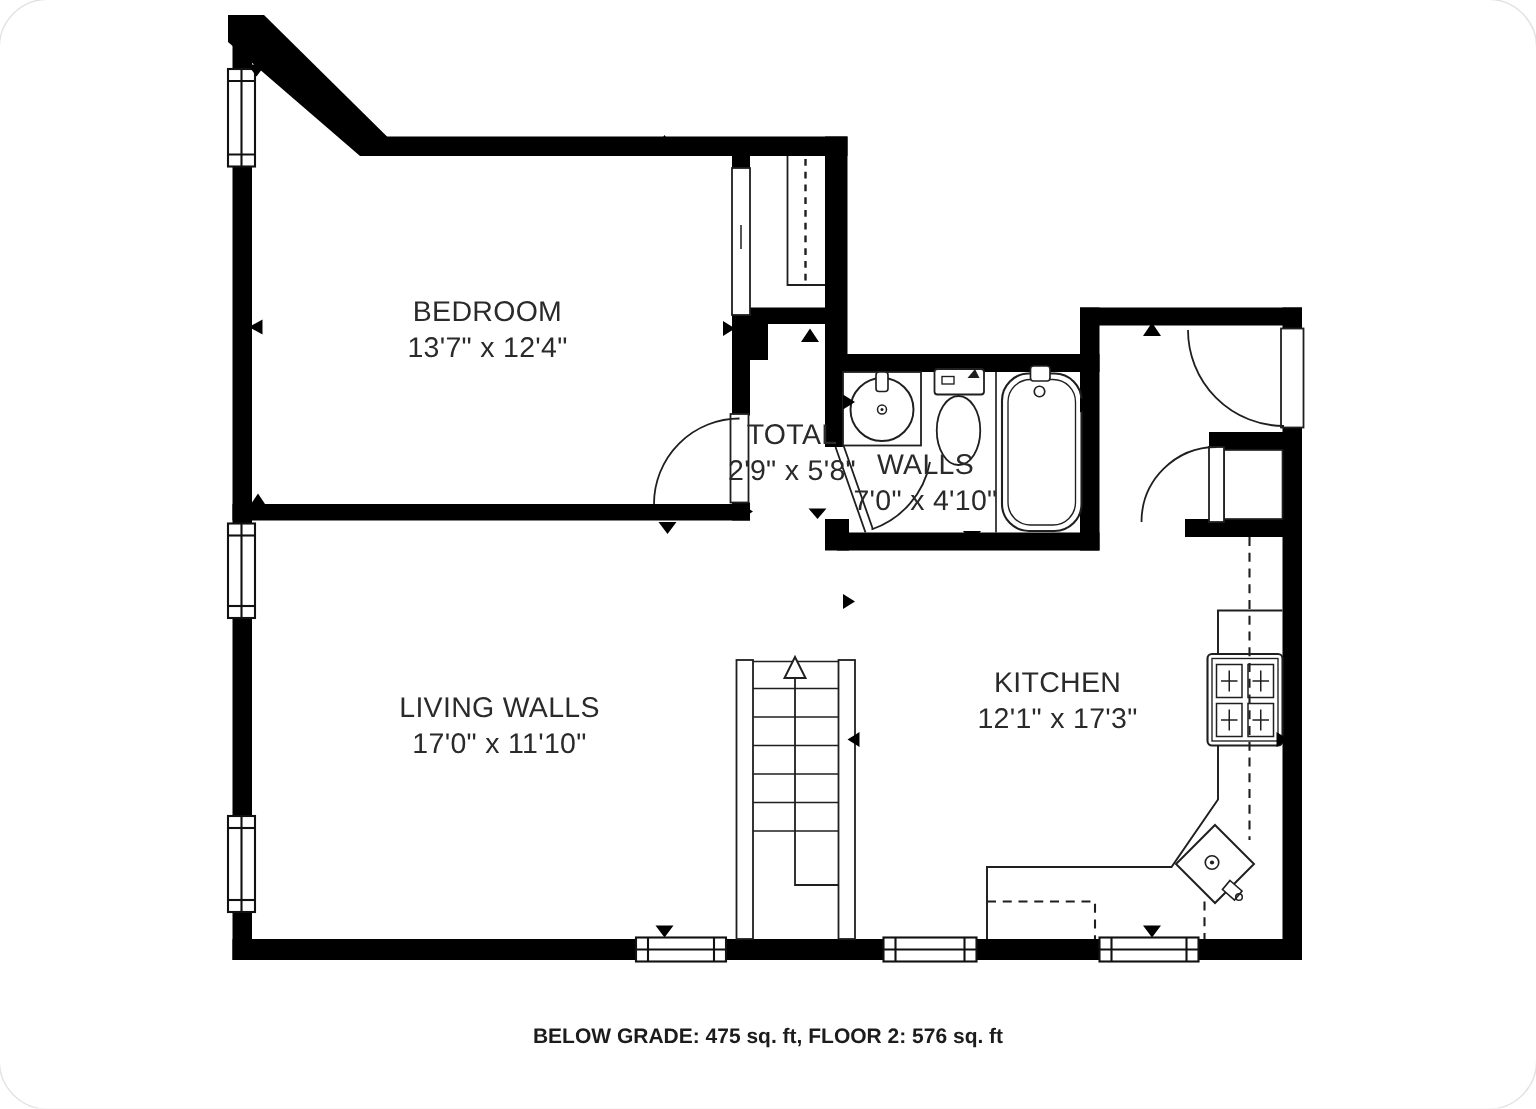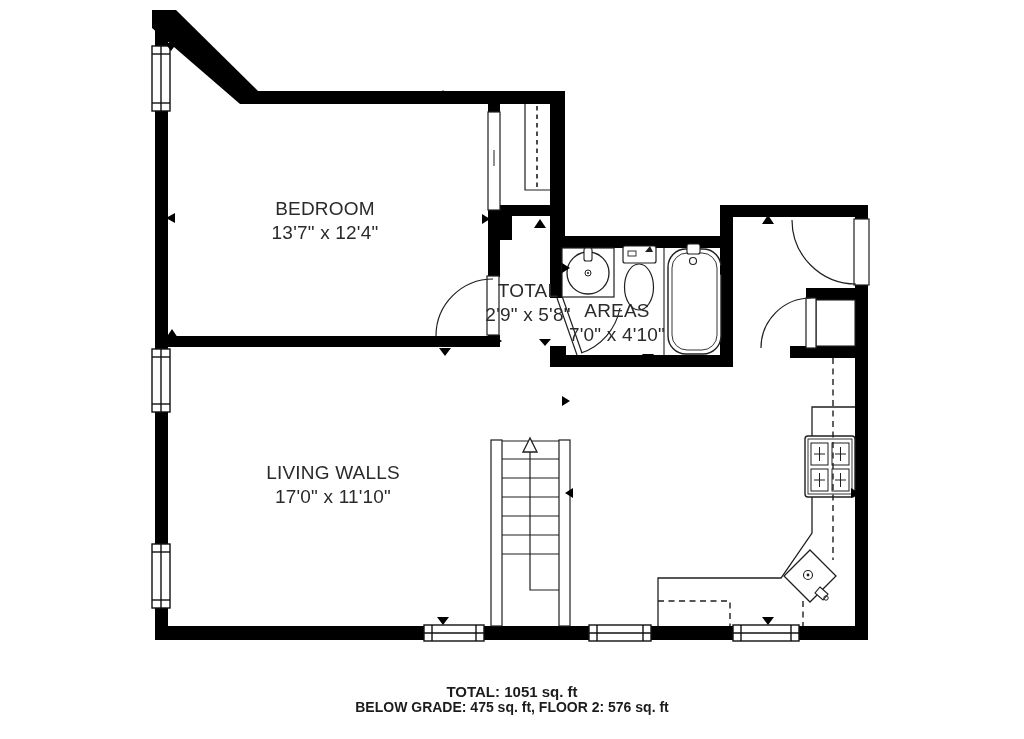--- a/index.html
+++ b/index.html
@@ -1,19 +1,20 @@
 <!DOCTYPE html>
 <html><head>
 <meta charset="utf-8">
 <style>
   html,body{margin:0;padding:0;background:#fff;}
   .plan{
     position:relative;width:1024px;height:739px;background:#ffffff;
     font-family:"Liberation Sans","DejaVu Sans",sans-serif;overflow:hidden;
     outline:1px solid #e3e3e3;
+    border-radius:32px;
   }
   .plan svg{position:absolute;left:0;top:0;}
   .room-label{
     position:absolute;transform:translateX(-50%);text-align:center;
     color:#2a2a2a;font-size:19px;line-height:24px;white-space:nowrap;letter-spacing:.2px;
   }
   .summary{
     position:absolute;left:512px;transform:translateX(-50%);top:683px;
     text-align:center;color:#1c1c1c;white-space:nowrap;
   }
@@ -210,26 +211,29 @@
 
   <div class="room-label" style="left:325px;top:197px">
     <div>BEDROOM</div>
     <div>13'7" x 12'4"</div>
   </div>
   <div class="room-label" style="left:528px;top:279px">
     <div>TOTAL</div>
     <div>2'9" x 5'8"</div>
   </div>
   <div class="room-label" style="left:617px;top:299px">
-    <div>AREAS</div>
+    <div>WALLS</div>
     <div>7'0" x 4'10"</div>
   </div>
   <div class="room-label" style="left:333px;top:461px">
     <div>LIVING WALLS</div>
     <div>17'0" x 11'10"</div>
   </div>
+  <div class="room-label" style="left:705px;top:444px">
+    <div>KITCHEN</div>
+    <div>12'1" x 17'3"</div>
+  </div>
 
   <div class="summary">
-    <div class="total">TOTAL: 1051 sq. ft</div>
     <div class="line">BELOW GRADE: 475 sq. ft, FLOOR 2: 576 sq. ft</div>
   </div>
 
 </div>
 
 </body></html>

